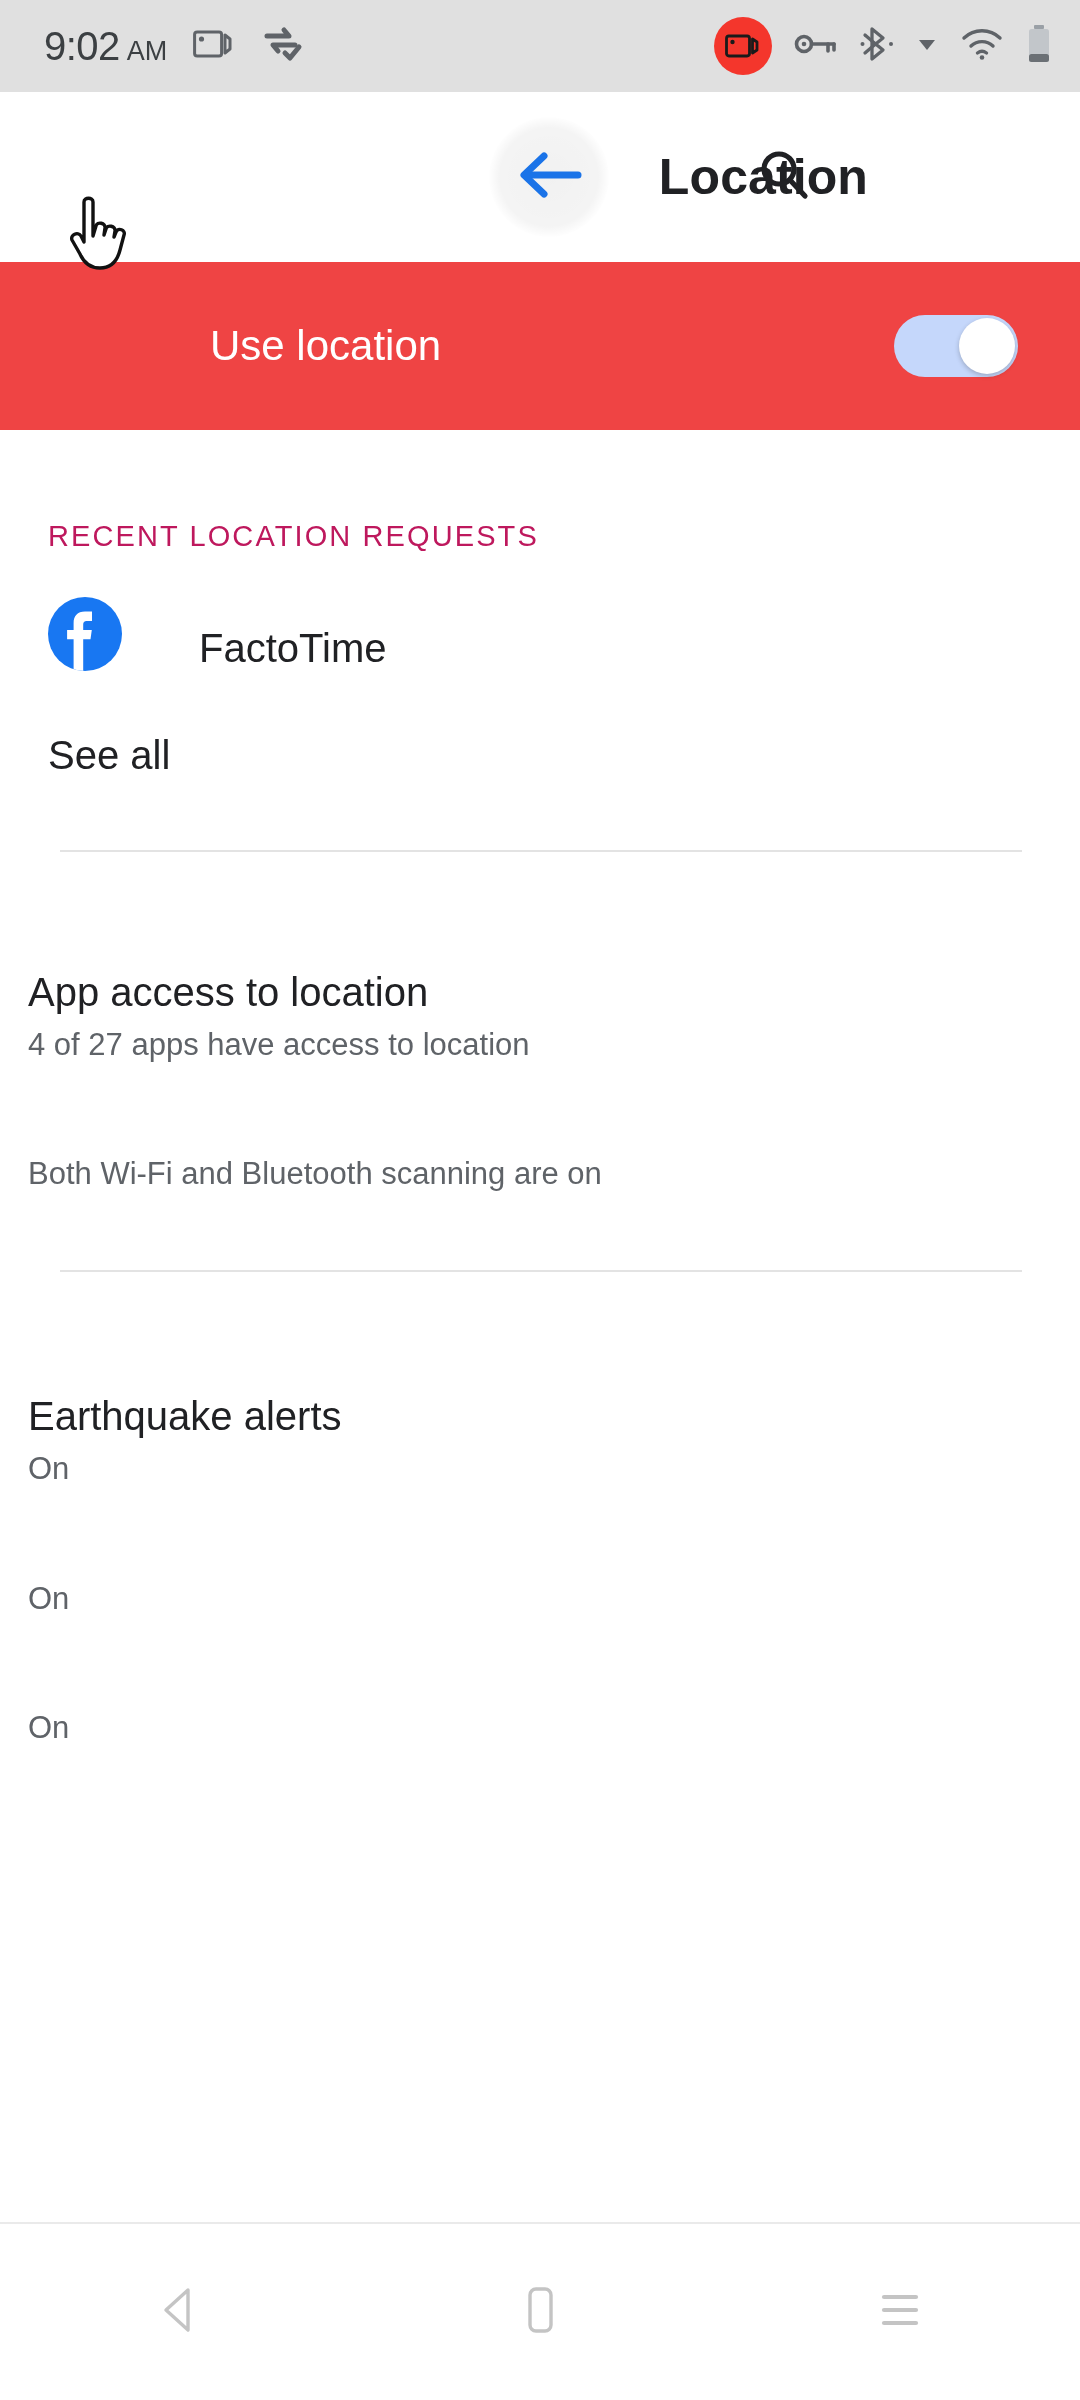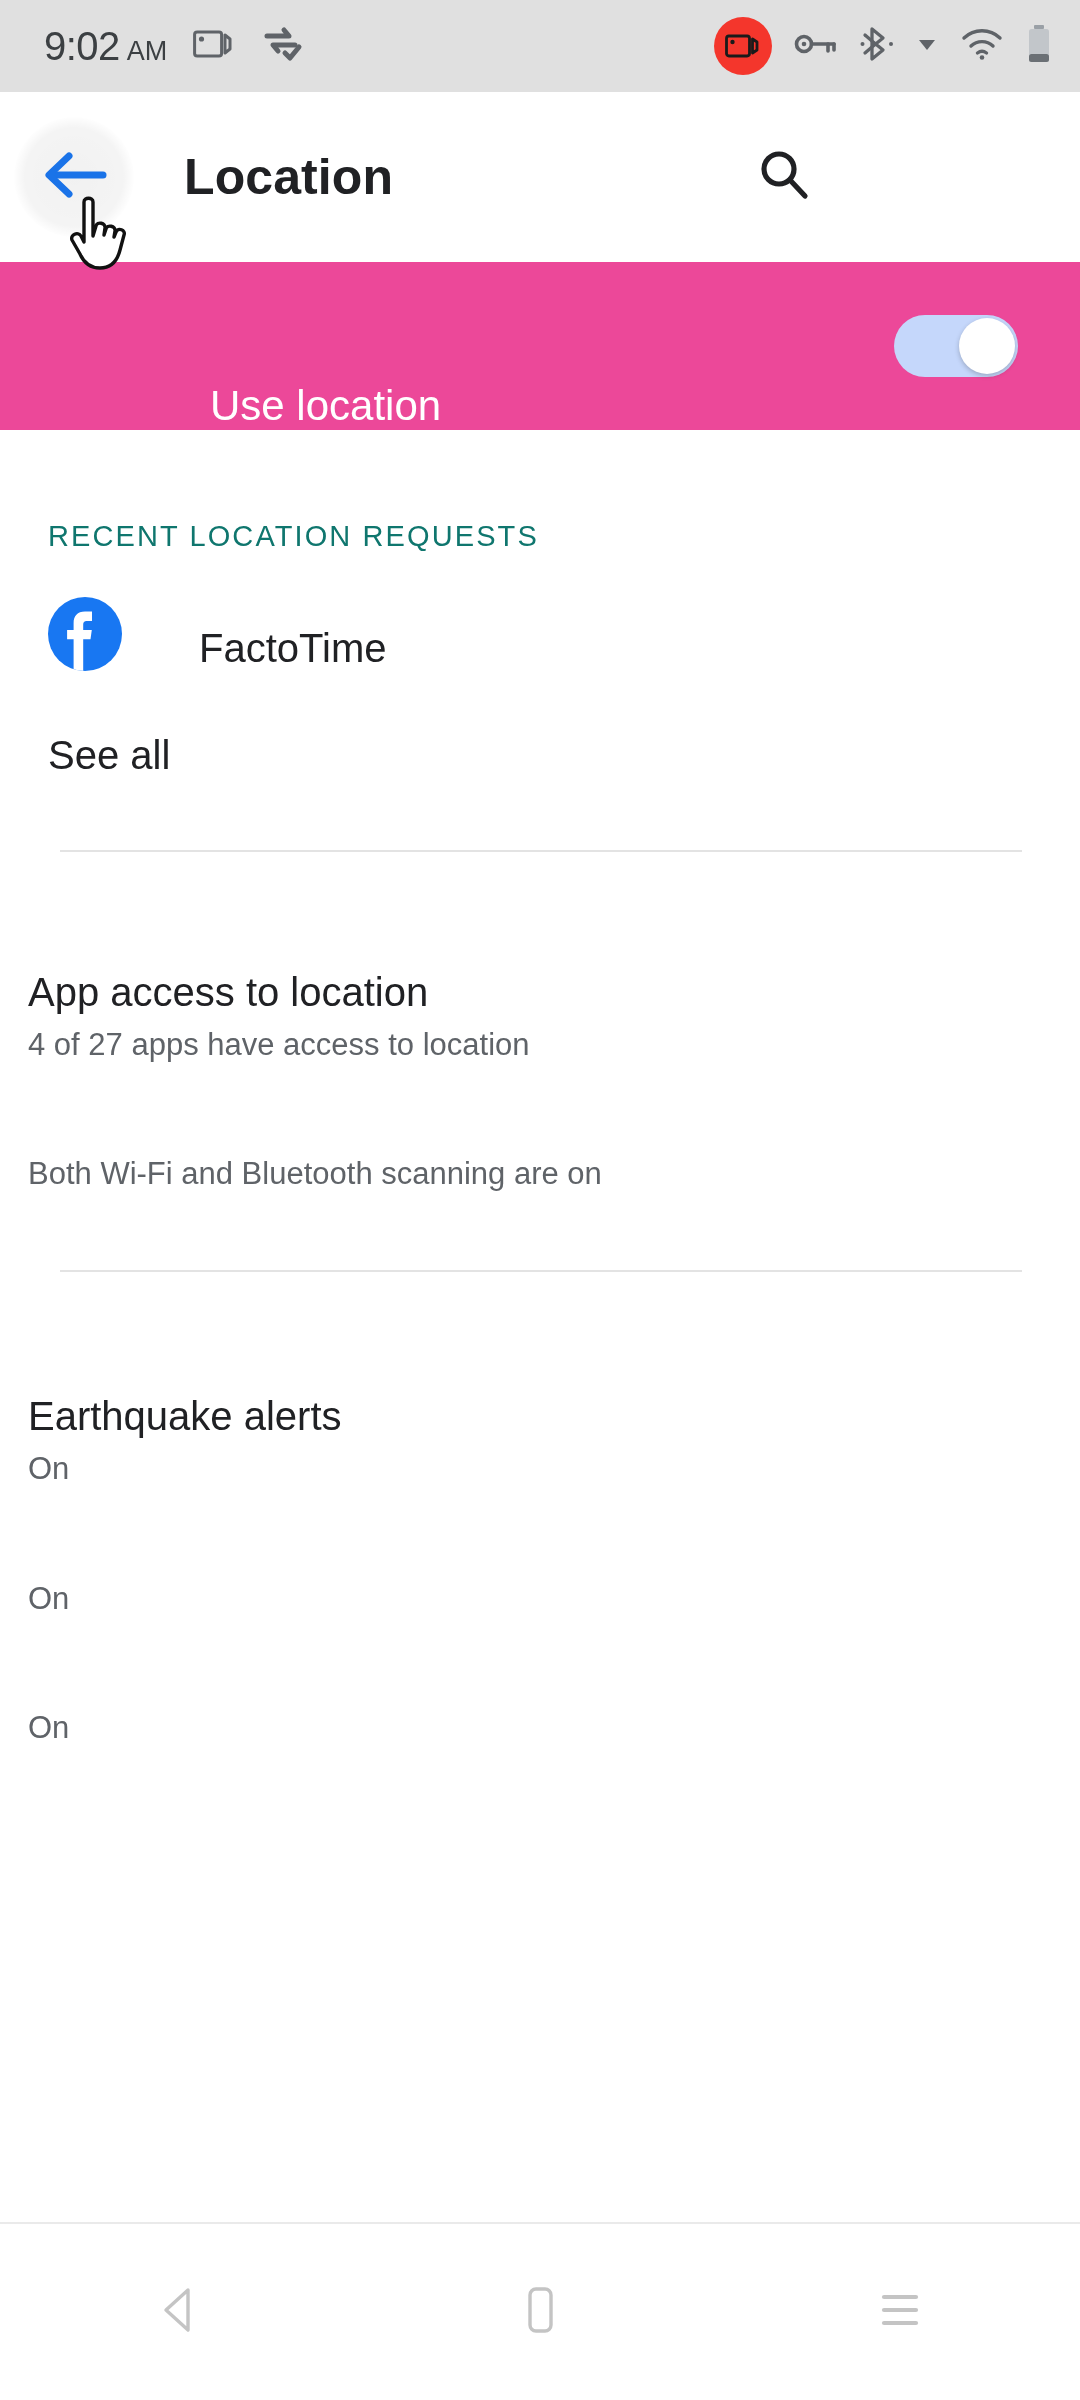--- a/index.html
+++ b/index.html
@@ -24,21 +24,21 @@
   .sb-icon{ display:block; }
 
   .recbadge{
     width:58px; height:58px; border-radius:50%;
     background:#f4362c; display:flex; align-items:center; justify-content:center;
   }
 
   
   .appbar{
     position:absolute; top:92px; left:0; width:868px; height:170px;
-    background:#fff; display:flex; align-items:center;
+    background:#fff; display:flex; align-items:center;justify-content:flex-end;
   }
   .backbtn{
     position:relative; width:120px; height:120px; margin-left:14px;
     display:flex; align-items:center; justify-content:center;
     border-radius:50%;
   }
   .backbtn .ripple{
     position:absolute; left:0; top:0; width:120px; height:120px;
     border-radius:50%;
     background:radial-gradient(circle, rgba(0,0,0,.055) 0%, rgba(0,0,0,.045) 58%, rgba(0,0,0,0) 72%);
@@ -51,40 +51,40 @@
     position:absolute; right:36px; top:50%; transform:translateY(-50%);
     width:96px; height:96px; display:flex; align-items:center; justify-content:center;
   }
 
   
   .cursor{ position:absolute; left:62px; top:192px; pointer-events:none; z-index:40; }
 
   
   .master{
     position:absolute; top:262px; left:0; width:1080px; height:168px;
-    background:#ec4899; display:flex; align-items:flex-end;
+    background:#ef4444; display:flex; align-items:center;
   }
   .master-label{
     font-size:42px; color:#fff; margin-left:210px; font-weight:400;
   }
   .toggle{
     position:absolute; right:62px; top:50%; transform:translateY(-50%);
     width:124px; height:62px; border-radius:31px; background:#c5d7fb;
   }
   .toggle .thumb{
     position:absolute; right:3px; top:3px; width:56px; height:56px;
     border-radius:50%; background:#ffffff;
     box-shadow:0 2px 5px rgba(0,0,0,.22);
   }
 
   
   .content{ position:absolute; top:430px; left:0; width:1080px; }
 
   .section-header{
-    font-size:29px; color:#0f766e; letter-spacing:2.1px;
+    font-size:29px; color:#be185d; letter-spacing:2.1px;
     font-weight:500; padding:90px 0 0 48px;
   }
 
   .app-row{
     display:flex; align-items:flex-end; padding:44px 0 0 48px;
   }
   .fb-icon{
     width:74px; height:74px; border-radius:50%; background:#1877f2;
     display:flex; align-items:flex-end; justify-content:center; flex:none;
     overflow:hidden;

